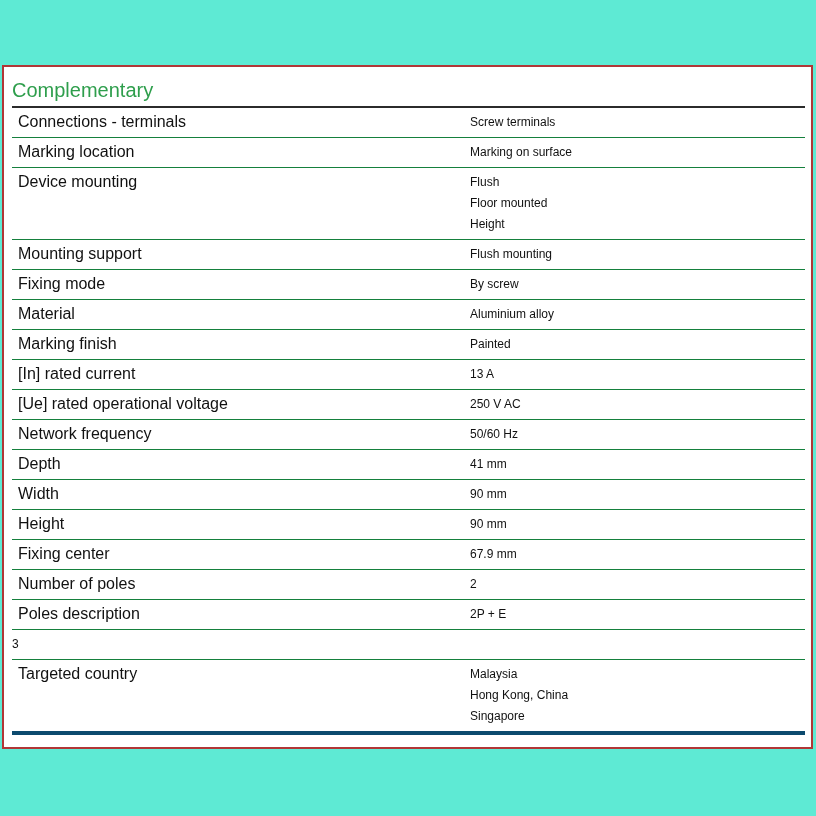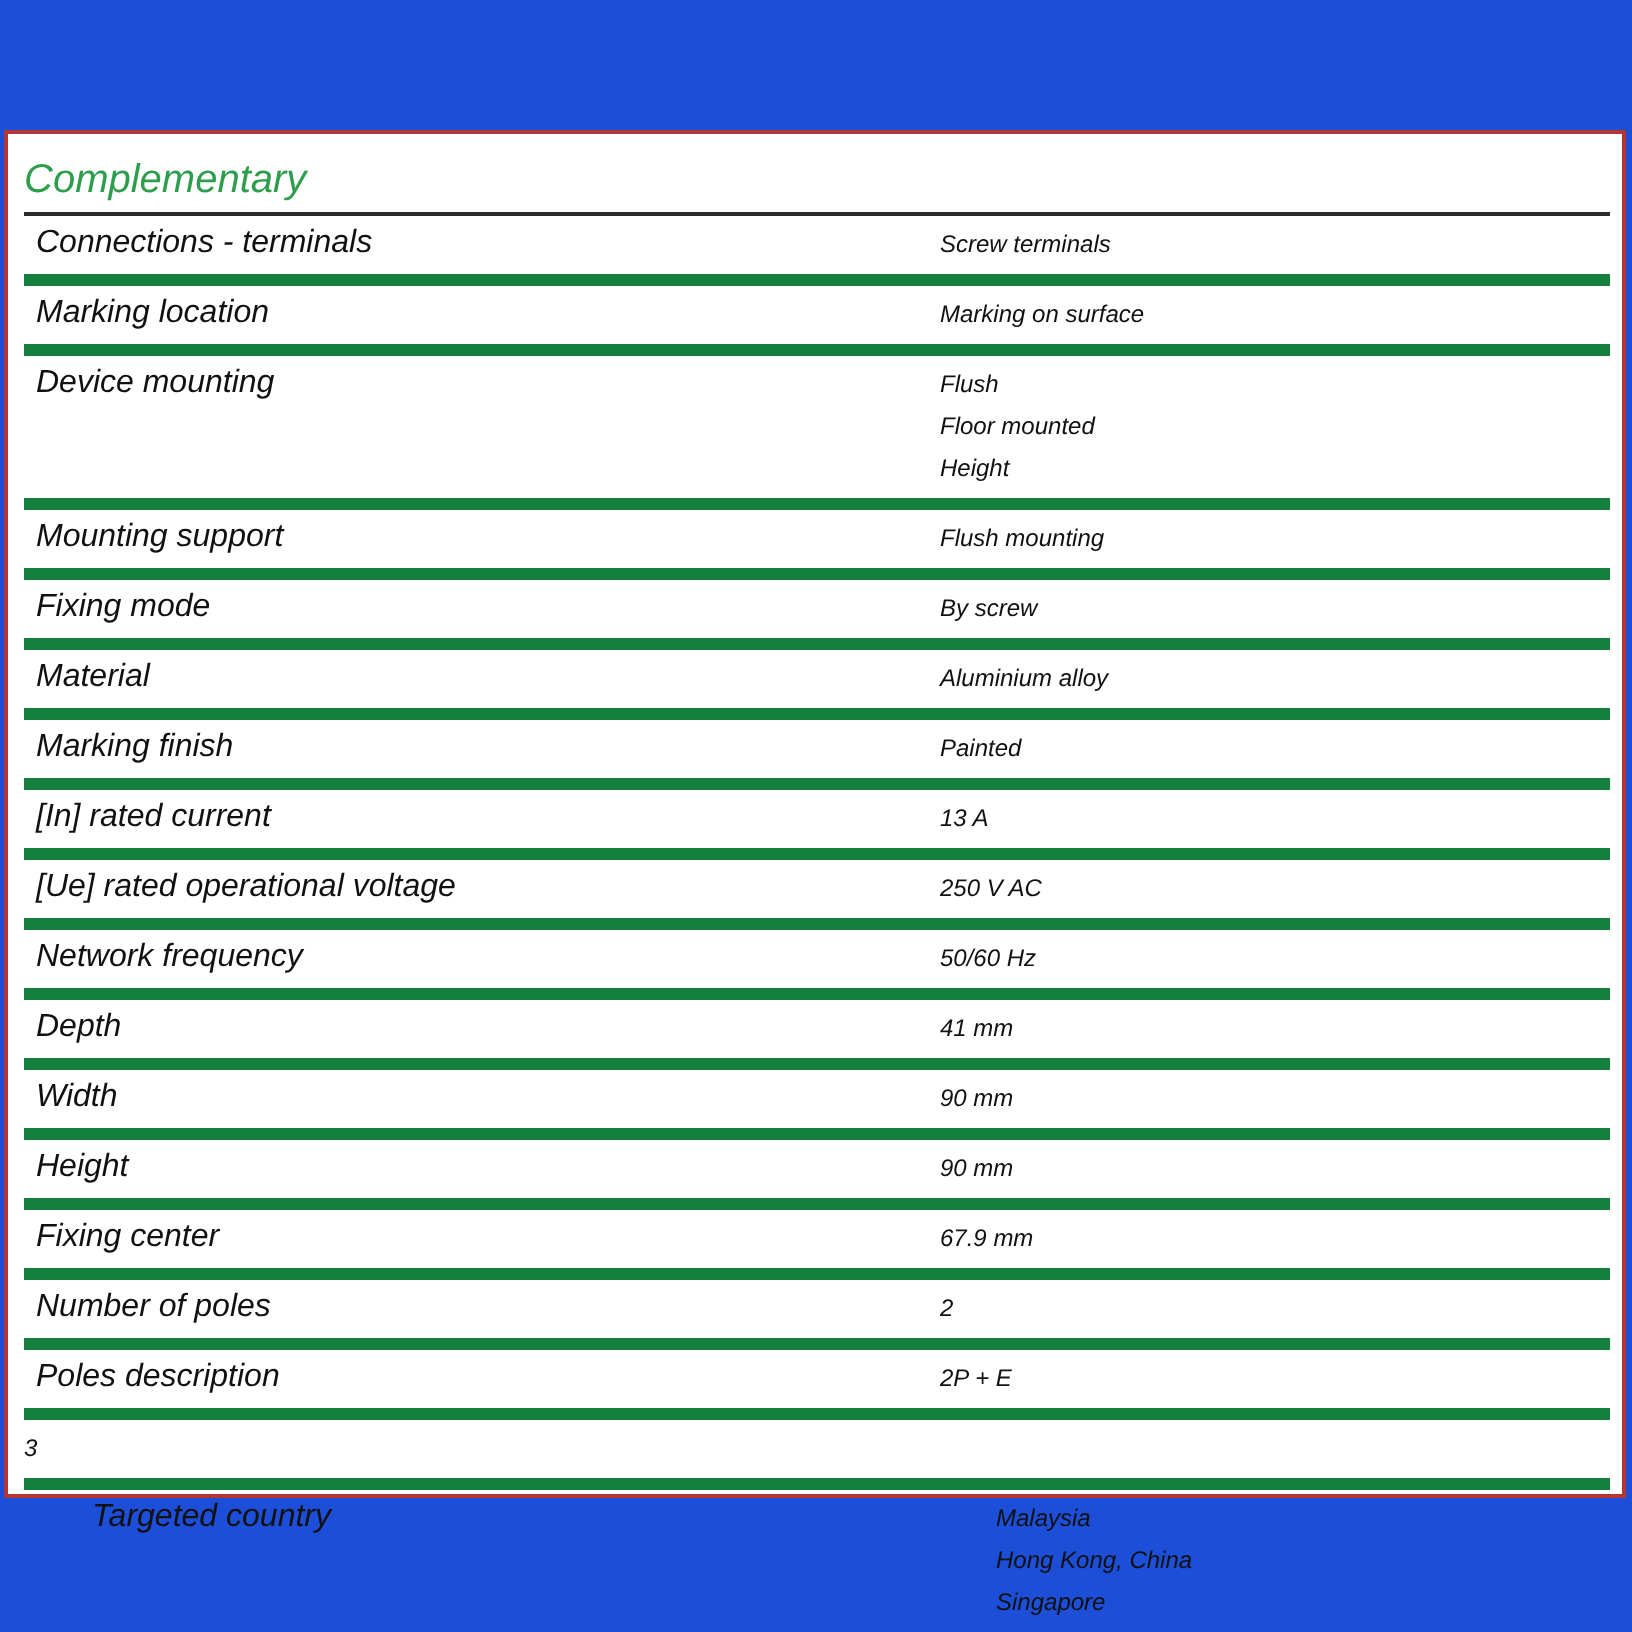--- a/index.html
+++ b/index.html
@@ -8,22 +8,21 @@
     height: 816px;
     background: #ffffff;
     font-family: "Liberation Sans", "DejaVu Sans", sans-serif;
     color: #111111;
     overflow: hidden;
   }
   .page {
     position: relative;
     width: 816px;
     height: 816px;
-    background: #1d4ed8;
-    font-style: italic;
+    background: #5eead4;
   }
   .spec-panel {
     position: absolute;
     left: 2px;
     top: 65px;
     width: 811px;
     height: 684px;
     border: 2px solid var(--panel-red, #b13636);
     background: #ffffff;
   }
@@ -39,26 +38,25 @@
     border: none;
     border-top: 2px solid #2b2b2b;
     height: 0;
   }
   .spec-table {
     margin: 0 6px 0 8px;
   }
   .row {
     display: flex;
     align-items: flex-start;
-    border-bottom: 6px solid #15803d;
+    border-bottom: 1px solid #15803d;
     padding: 6px 0 7px 0;
   }
   .row:last-child {
-    border-bottom: 1px solid #0c4a6e;
-    margin-left: 28px;
+    border-bottom: 4px solid #0c4a6e;
   }
   .cell.label {
     width: 458px;
     flex: 0 0 458px;
     padding-left: 6px;
     font-size: 16px;
     line-height: 16px;
   }
   .cell.value {
     flex: 1;

